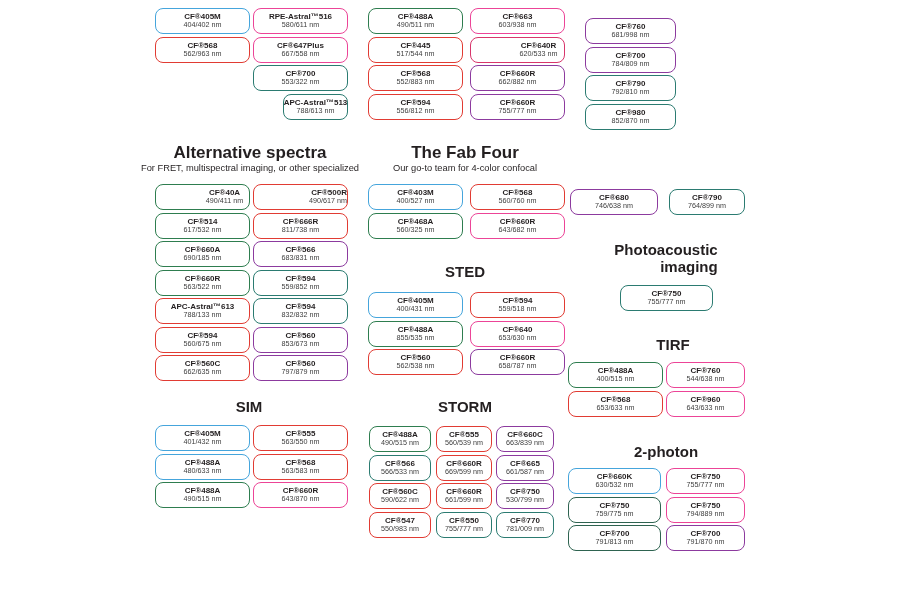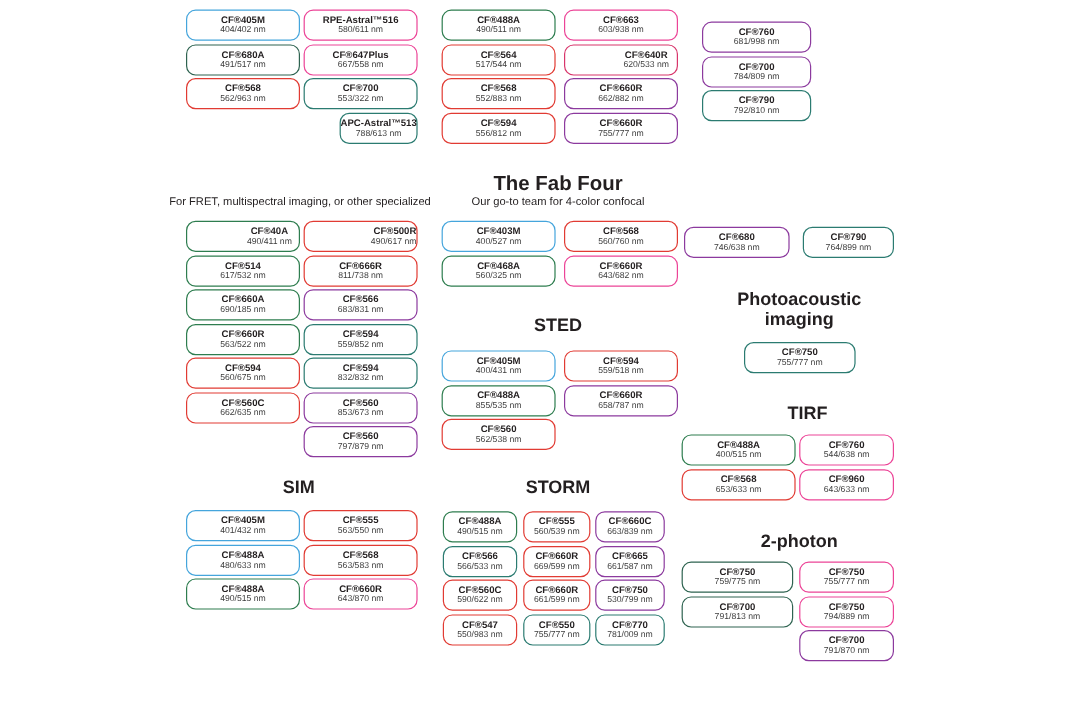--- a/index.html
+++ b/index.html
@@ -19,36 +19,32 @@
   .sec-title {
     position:absolute; transform:translateX(-50%);
     font-weight:bold; color:#231f20; white-space:nowrap; text-align:center;
   }
   .big   { font-size:17px; }
   .small { font-size:15px; }
   .sec-sub {
     position:absolute; transform:translateX(-50%);
     font-size:9.3px; color:#231f20; white-space:nowrap; text-align:center;
   }
-  .two-line { line-height:17px; }
+  .two-line { line-height:17px;text-align:right; }
 </style>
 </head>
 <body>
 
 <div id="canvas">
 
   <div class="dye-col" style="left:155px; top:8px;  width:95px;">
       <div class="dye-box" style="border-color: rgb(69, 165, 220);">
         <div class="dye-name">CF®405M</div>
         <div class="dye-value">404/402 nm</div>
       </div>
-      <div class="dye-box" style="border-color: rgb(46, 99, 80);">
-        <div class="dye-name">CF®680A</div>
-        <div class="dye-value">491/517 nm</div>
-      </div>
       <div class="dye-box" style="border-color: rgb(225, 59, 51);">
         <div class="dye-name">CF®568</div>
         <div class="dye-value">562/963 nm</div>
       </div>
     </div>
   <div class="dye-col" style="left:253px; top:8px;  width:95px;">
       <div class="dye-box" style="border-color: rgb(236, 68, 151);">
         <div class="dye-name">RPE-Astral™516</div>
         <div class="dye-value">580/611 nm</div>
       </div>
@@ -64,21 +60,21 @@
         <div class="dye-name">APC-Astral™513</div>
         <div class="dye-value">788/613 nm</div>
       </div>
     </div>
   <div class="dye-col" style="left:368px; top:8px;  width:95px;">
       <div class="dye-box" style="border-color: rgb(46, 125, 79);">
         <div class="dye-name">CF®488A</div>
         <div class="dye-value">490/511 nm</div>
       </div>
       <div class="dye-box" style="border-color: rgb(225, 59, 51);">
-        <div class="dye-name">CF®564</div>
+        <div class="dye-name">CF®445</div>
         <div class="dye-value">517/544 nm</div>
       </div>
       <div class="dye-box" style="border-color: rgb(225, 59, 51);">
         <div class="dye-name">CF®568</div>
         <div class="dye-value">552/883 nm</div>
       </div>
       <div class="dye-box" style="border-color: rgb(225, 59, 51);">
         <div class="dye-name">CF®594</div>
         <div class="dye-value">556/812 nm</div>
       </div>
@@ -107,41 +103,50 @@
         <div class="dye-value">681/998 nm</div>
       </div>
       <div class="dye-box" style="border-color: rgb(140, 58, 158);">
         <div class="dye-name">CF®700</div>
         <div class="dye-value">784/809 nm</div>
       </div>
       <div class="dye-box" style="border-color: rgb(43, 123, 113);">
         <div class="dye-name">CF®790</div>
         <div class="dye-value">792/810 nm</div>
       </div>
-    </div>
-
+      <div class="dye-box" style="border-color: rgb(43, 123, 113);">
+        <div class="dye-name">CF®980</div>
+        <div class="dye-value">852/870 nm</div>
+      </div>
+    </div>
+
+  <div class="sec-title big" style="left:250px; top:143px;">Alternative spectra</div>
   <div class="sec-sub" style="left:250px; top:163px;">For FRET, multispectral imaging, or other specialized</div>
   <div class="dye-col" style="left:155px; top:184px; width:95px;">
       <div class="dye-box" style="border-color: rgb(46, 125, 79); padding-left: 44px;">
         <div class="dye-name">CF®40A</div>
         <div class="dye-value">490/411 nm</div>
       </div>
       <div class="dye-box" style="border-color: rgb(46, 125, 79);">
         <div class="dye-name">CF®514</div>
         <div class="dye-value">617/532 nm</div>
       </div>
       <div class="dye-box" style="border-color: rgb(46, 125, 79);">
         <div class="dye-name">CF®660A</div>
         <div class="dye-value">690/185 nm</div>
       </div>
       <div class="dye-box" style="border-color: rgb(46, 125, 79);">
         <div class="dye-name">CF®660R</div>
         <div class="dye-value">563/522 nm</div>
       </div>
       <div class="dye-box" style="border-color: rgb(225, 59, 51);">
+        <div class="dye-name">APC-Astral™613</div>
+        <div class="dye-value">788/133 nm</div>
+      </div>
+      <div class="dye-box" style="border-color: rgb(225, 59, 51);">
         <div class="dye-name">CF®594</div>
         <div class="dye-value">560/675 nm</div>
       </div>
       <div class="dye-box" style="border-color: rgb(225, 59, 51);">
         <div class="dye-name">CF®560C</div>
         <div class="dye-value">662/635 nm</div>
       </div>
     </div>
   <div class="dye-col" style="left:253px; top:184px; width:95px;">
       <div class="dye-box" style="border-color: rgb(225, 59, 51); align-items: flex-end;">
@@ -209,20 +214,24 @@
       </div>
       <div class="dye-box" style="border-color: rgb(225, 59, 51);">
         <div class="dye-name">CF®560</div>
         <div class="dye-value">562/538 nm</div>
       </div>
     </div>
   <div class="dye-col" style="left:470px; top:292px; width:95px;">
       <div class="dye-box" style="border-color: rgb(225, 59, 51);">
         <div class="dye-name">CF®594</div>
         <div class="dye-value">559/518 nm</div>
+      </div>
+      <div class="dye-box" style="border-color: rgb(236, 68, 151);">
+        <div class="dye-name">CF®640</div>
+        <div class="dye-value">653/630 nm</div>
       </div>
       <div class="dye-box" style="border-color: rgb(140, 58, 158);">
         <div class="dye-name">CF®660R</div>
         <div class="dye-value">658/787 nm</div>
       </div>
     </div>
 
   <div class="dye-col" style="left:570px; top:189px; width:88px;">
       <div class="dye-box" style="border-color: rgb(140, 58, 158);">
         <div class="dye-name">CF®680</div>
@@ -350,20 +359,24 @@
         <div class="dye-value">530/799 nm</div>
       </div>
       <div class="dye-box" style="border-color: rgb(43, 123, 113);">
         <div class="dye-name">CF®770</div>
         <div class="dye-value">781/009 nm</div>
       </div>
     </div>
 
   <div class="sec-title small" style="left:666px; top:443px;">2-photon</div>
   <div class="dye-col" style="left:568px; top:468px; width:93px;">
+      <div class="dye-box" style="border-color: rgb(69, 165, 220);">
+        <div class="dye-name">CF®660K</div>
+        <div class="dye-value">630/532 nm</div>
+      </div>
       <div class="dye-box" style="border-color: rgb(46, 99, 80);">
         <div class="dye-name">CF®750</div>
         <div class="dye-value">759/775 nm</div>
       </div>
       <div class="dye-box" style="border-color: rgb(46, 99, 80);">
         <div class="dye-name">CF®700</div>
         <div class="dye-value">791/813 nm</div>
       </div>
     </div>
   <div class="dye-col" style="left:666px; top:468px; width:79px;">

